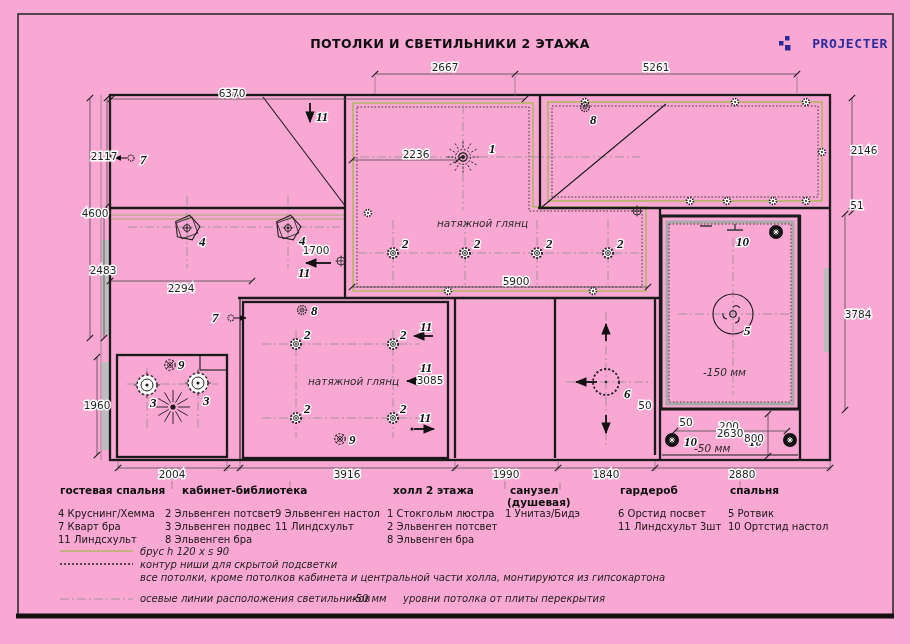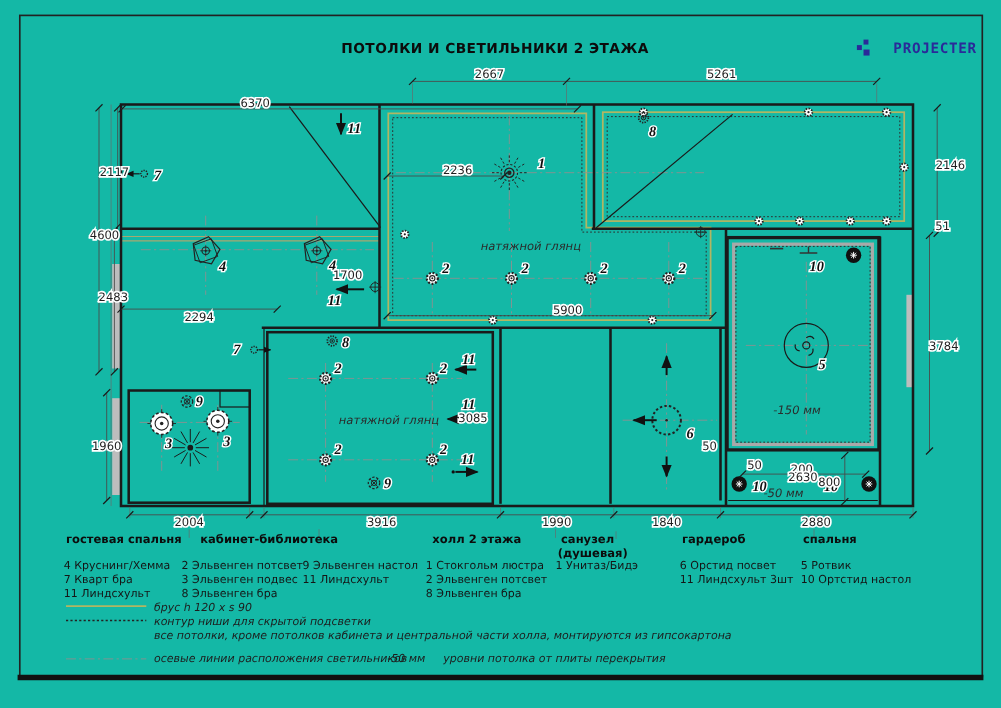--- a/index.html
+++ b/index.html
@@ -1,16 +1,16 @@
 <!DOCTYPE html>
 <html><head>
 <meta charset="utf-8">
 <style>
   html,body{margin:0;padding:0;background:#fff;}
-  #sheet{position:relative;width:910px;height:644px;background:#14b8a6;overflow:hidden;
+  #sheet{position:relative;width:910px;height:644px;background:#f9a8d4;overflow:hidden;
          font-family:"DejaVu Sans",sans-serif;}
   svg{display:block;}
   .w3{stroke:#1a1a1a;stroke-width:3;fill:none}
   .w2{stroke:#1a1a1a;stroke-width:2.3;fill:none}
   .w1{stroke:#1a1a1a;stroke-width:1.1;fill:none}
   .thin{stroke:#6a6a6a;stroke-width:.6;fill:none}
   .dimline{stroke:#4a4a4a;stroke-width:.8;fill:none}
   .tick{stroke:#1a1a1a;stroke-width:1.1;fill:none}
   .dim{font:10.5px "DejaVu Sans",sans-serif;fill:#1f1f1f;text-anchor:middle;
        paint-order:stroke;stroke:#fff;stroke-width:3px;}

